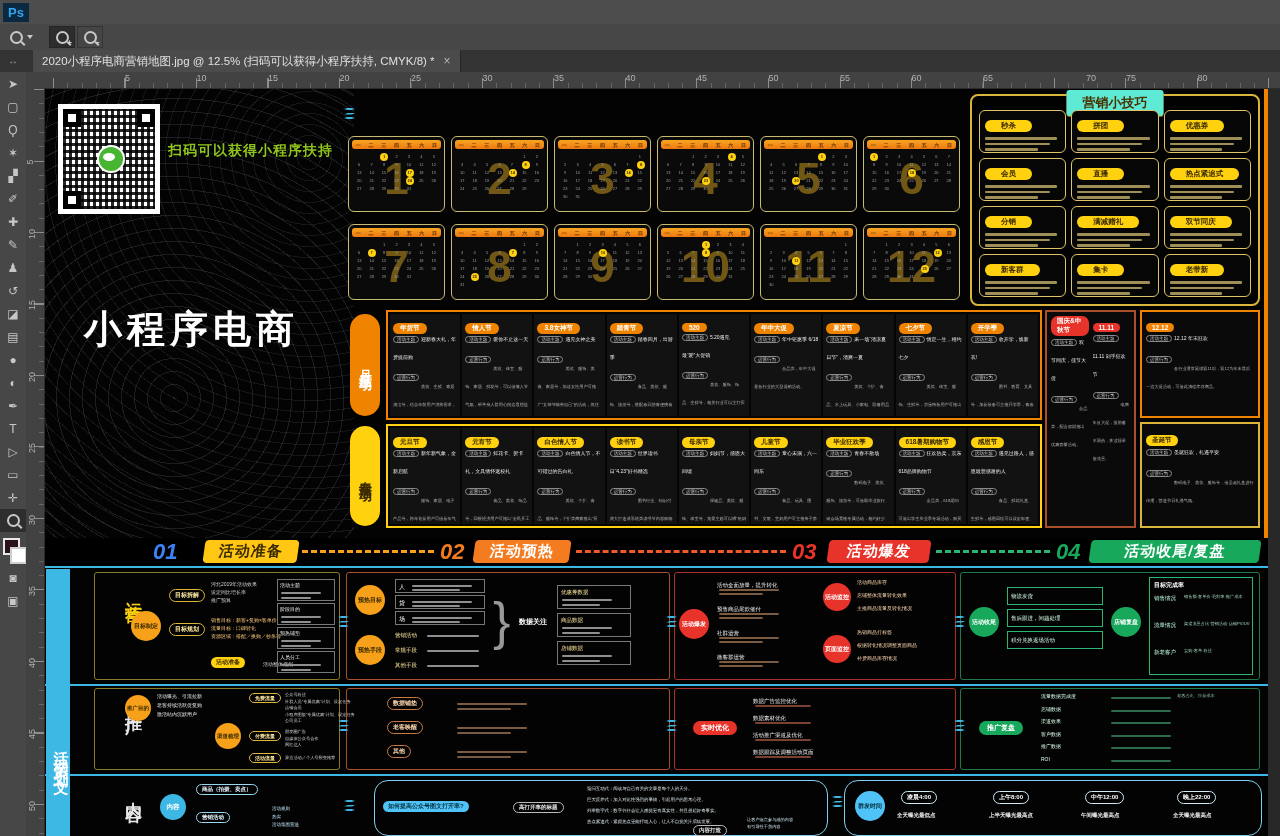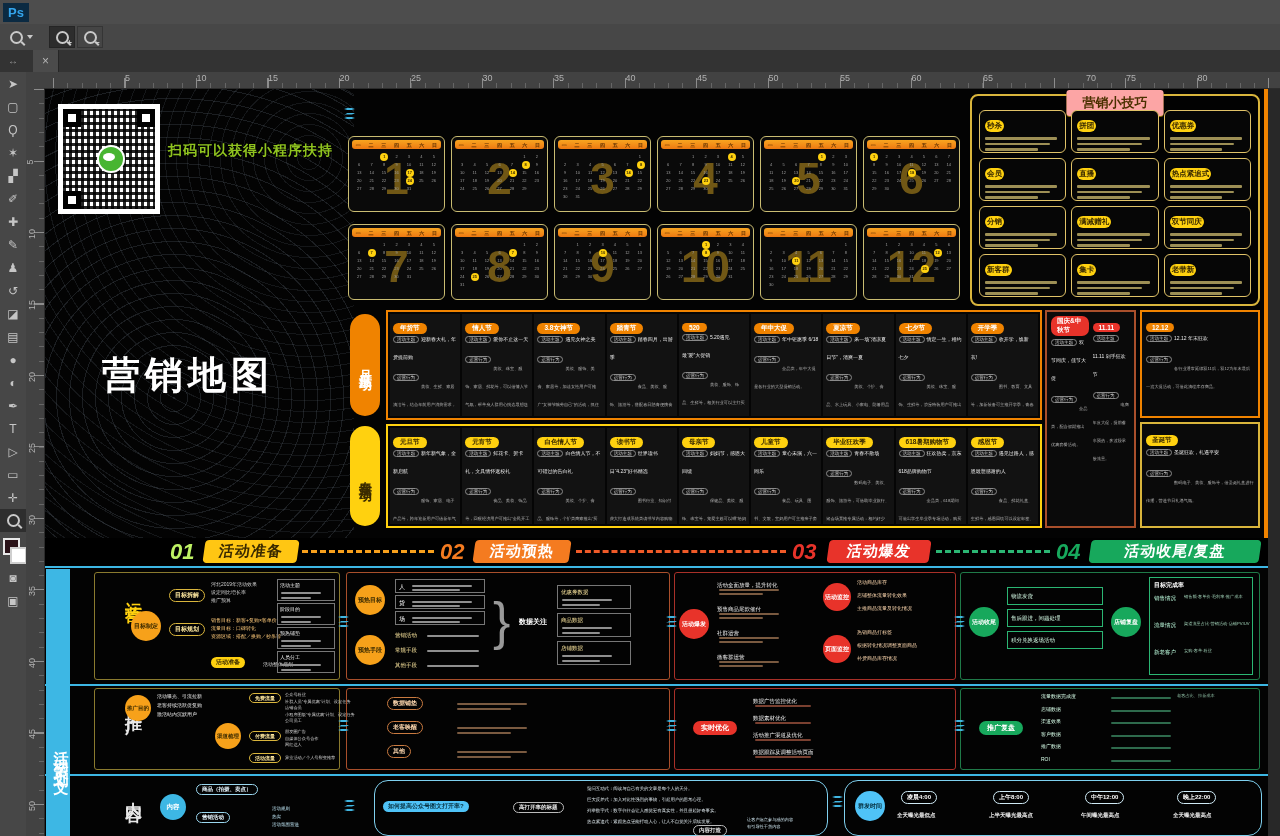--- a/index.html
+++ b/index.html
@@ -53,24 +53,24 @@
 -webkit-background-clip:text;background-clip:text;color:transparent}
 .ptitle{position:absolute;font-size:38px;font-weight:800;color:#fff;letter-spacing:5px}
 #cal-banner{position:absolute;left:304px;top:8px;width:614px;height:30px;background:linear-gradient(#f7941d,#ee7912);border-radius:8px;display:flex;align-items:center;justify-content:center;font-size:17px;font-weight:800;color:#592c00;letter-spacing:2px}
 .mrowc{position:absolute;left:304px;width:614px;height:76px;display:flex;gap:6px}
 .mcard{width:97px;height:76px;background:#0a0a0a;border:1px solid #c9bc72;border-radius:6px;position:relative;box-sizing:border-box;overflow:hidden}
 .mhead{height:9px;margin:3px 3px 0;background:linear-gradient(#f8a51f,#ee7912);border-radius:3px;display:flex;justify-content:space-around;align-items:center;font-size:5px;color:#592c00;font-weight:bold}
 .mgrid{position:absolute;left:4px;right:4px;top:16px;display:grid;grid-template-columns:repeat(7,1fr);grid-auto-rows:8px;font-size:4px;color:#9f9f9f;text-align:center;line-height:8px}
 .mnum{position:absolute;inset:10px 0 0 0;display:flex;align-items:center;justify-content:center;font-size:44px;font-weight:800;color:rgba(214,164,32,.5)}
 .mdot{position:absolute;width:8px;height:8px;border-radius:50%;background:#ffd10f;color:#3a2a00;font-size:4px;line-height:8px;text-align:center;font-weight:bold}
 #tips{position:absolute;left:926px;top:6px;width:290px;height:212px;border:2px solid #d9b53c;border-radius:8px;background:#020202;box-sizing:border-box}
-#tips-ribbon{position:absolute;top:-6px;left:50%;transform:translateX(-50%);background:#fca5a5;color:#4a3000;font-weight:800;font-size:13px;padding:4px 16px;border-radius:3px;white-space:nowrap;box-shadow:0 1px 0 #8a6d00}
+#tips-ribbon{position:absolute;top:-6px;left:50%;transform:translateX(-50%);background:#5eead4;color:#4a3000;font-weight:800;font-size:13px;padding:4px 16px;border-radius:3px;white-space:nowrap;box-shadow:0 1px 0 #8a6d00}
 #tips-grid{position:absolute;left:7px;right:7px;top:14px;bottom:7px;display:grid;grid-template-columns:repeat(3,1fr);grid-template-rows:repeat(4,1fr);gap:5px}
 .tip-card{border:1px solid #e0c268;border-radius:6px;background:#060606;padding:3px 5px;overflow:hidden}
-.tip-label{display:inline-block;background:#ffd10f;color:#3a2a00;font-size:7.5px;font-weight:bold;padding:1px 2px;border-radius:7px;margin-bottom:2px}
+.tip-label{display:inline-block;background:#ffd10f;color:#3a2a00;font-size:7.5px;font-weight:bold;padding:1px 16px;border-radius:7px;margin-bottom:2px}
 .tip-bar{height:2.5px;border-radius:1px;background:#9d8f55;margin:3px 0}
 .vlabel{position:absolute;width:30px;border-radius:15px;color:#fff;font-weight:800;font-size:13px;writing-mode:vertical-rl;text-orientation:upright;display:flex;align-items:center;justify-content:center;letter-spacing:3px}
 #monthly-box{position:absolute;left:342px;top:222px;width:656px;height:110px;border:2px solid #f08300;background:#050505;display:flex;gap:2px;padding:2px;box-sizing:border-box}
 #topics-box{position:absolute;left:342px;top:336px;width:656px;height:104px;border:2px solid #ffd10f;background:#050505;display:flex;gap:2px;padding:2px;box-sizing:border-box}
 .ecard{flex:1;background:#121212;padding:2px 3px;overflow:hidden}
 .ec-title{display:inline-block;color:#fff;font-size:6.5px;font-weight:bold;padding:1px 7px;border-radius:7px;margin:1px 0 2px}
 .tag{display:inline-block;border:1px solid #8a8a8a;border-radius:6px;color:#ddd;font-size:4.5px;padding:0 3px;margin-right:2px;vertical-align:top}
 .theme{font-size:5px;color:#ececec;line-height:1.3;display:inline;vertical-align:top}
 .action{font-size:4.2px;color:#b2b2b2;line-height:1.35;margin-top:2px}
 .spcard{position:absolute;background:#0a0a0a;box-sizing:border-box;padding:4px;overflow:hidden}
@@ -107,20 +107,21 @@
       <span class="sign">+</span>
     </span>
   <span class="zbtn">
       <span class="mag"></span>
       <span class="sign">−</span>
     </span>
 </div>
 <div id="tabbar">
   <span id="dock-arrows">↔</span>
   <div id="doc-tab">
+    <span>2020小程序电商营销地图.jpg @ 12.5% (扫码可以获得小程序扶持, CMYK/8) *</span>
     <span class="tab-close">×</span>
   </div>
 </div>
 <div id="toolbar">
     <div class="tool">➤</div>
     <div class="tool">▢</div>
     <div class="tool">Ϙ</div>
     <div class="tool">✶</div>
     <div class="tool">▞</div>
     <div class="tool">✐</div>
@@ -184,21 +185,21 @@
   <div id="poster-right-frame"></div>
   <div id="qr">
     <div id="qr-inner">
       <div class="finder" style="left:0;top:0"></div>
       <div class="finder" style="right:0;top:0"></div>
       <div class="finder" style="left:0;bottom:0"></div>
       <div id="wechat"></div>
     </div>
   </div>
   <div id="qr-caption">扫码可以获得小程序扶持</div>
-  <div class="ptitle" style="left:58px;top:262px">营销地图</div>
+  <div class="ptitle" style="left:40px;top:216px">小程序电商</div>
   <div id="months-r1" class="mrowc" style="top:48px">
       <div class="mcard">
         <div class="mhead">
           <span>一</span>
           <span>二</span>
           <span>三</span>
           <span>四</span>
           <span>五</span>
           <span>六</span>
           <span>日</span>
@@ -830,21 +831,21 @@
       <div class="ecard"><div class="ec-title" style="background: rgb(255, 209, 15); color: rgb(58, 42, 0);">618暑期购物节</div><div><div class="tag">活动主题</div><div class="theme" style="display: inline;">狂欢热卖，京东618品牌购物节</div></div><div style="margin-top: 2px;"><div class="tag">运营行为</div><div class="action" style="display: inline;">全品类，618期间可做出学生毕业季专场活动，购买任意商品立减300元优惠，吸引毕业生流量进店。</div></div></div>
       <div class="ecard"><div class="ec-title" style="background: rgb(255, 209, 15); color: rgb(58, 42, 0);">感恩节</div><div><div class="tag">活动主题</div><div class="theme" style="display: inline;">遇见过路人，感恩最想感谢的人</div></div><div style="margin-top: 2px;"><div class="tag">运营行为</div><div class="action" style="display: inline;">食品、鲜花礼盒、生鲜等，感恩回馈可以设定标签、晒感想、感恩回馈。</div></div></div>
     </div>
   <div id="sp1" class="spcard" style="left: 1001px; top: 222px; width: 91px; height: 218px; border: 2px solid rgb(169, 79, 43); display: flex; gap: 4px;">
       <div style="flex: 1 1 0%; overflow: hidden;"><div class="sp-pill" style="background: rgb(232, 51, 42);">国庆&amp;中秋节</div><div><div class="tag">活动主题</div><div class="theme">双节同庆，佳节大促</div></div><div style="margin-top: 3px;"><div class="tag">运营行为</div><div class="action" style="display: inline;">全品类，配合假期推出优惠套餐活动。</div></div></div>
       <div style="flex: 1 1 0%; overflow: hidden;"><div class="sp-pill" style="background: rgb(232, 51, 42);">11.11</div><div><div class="tag">活动主题</div><div class="theme">11.11 剁手狂欢节</div></div><div style="margin-top: 3px;"><div class="tag">运营行为</div><div class="action" style="display: inline;">电商年度大促，提前蓄水预热，多波段承接流量。</div></div></div>
     </div>
   <div id="sp2a" class="spcard" style="left:1096px;top:222px;width:120px;height:108px;border:2px solid #f08300"><div class="sp-pill" style="background: rgb(240, 131, 0); color: rgb(255, 255, 255);">12.12</div><div><div class="tag">活动主题</div><div class="theme">12.12 年末狂欢</div></div><div style="margin-top: 3px;"><div class="tag">运营行为</div><div class="action" style="display: inline;">各行业通常延续双11后，双12为年末最后一波大促活动，可借此清理库存商品。</div></div></div>
   <div id="sp2b" class="spcard" style="left:1096px;top:334px;width:120px;height:106px;border:2px solid #d9b53c"><div class="sp-pill" style="background: rgb(255, 209, 15); color: rgb(58, 42, 0);">圣诞节</div><div><div class="tag">活动主题</div><div class="theme">圣诞狂欢，礼遇平安</div></div><div style="margin-top: 3px;"><div class="tag">运营行为</div><div class="action" style="display: inline;">数码电子、美妆、服饰等，借圣诞礼盒进行传播，营造节日礼遇气氛。</div></div></div>
   <div id="phasebar">
-      <div class="pnum" style="left: 126px; color: #bef264;">01</div>
+      <div class="pnum" style="left: 109px; color: #3b82f6;">01</div>
       <div class="pbadge" style="left: 160px; width: 94px; background: rgb(255, 198, 19); color: rgb(58, 42, 0);">活动准备</div>
       <div class="pnum" style="left: 396px; color: rgb(244, 123, 32);">02</div>
       <div class="pbadge" style="left: 430px; width: 96px; background: rgb(244, 123, 32); color: rgb(255, 255, 255);">活动预热</div>
       <div class="pnum" style="left: 748px; color: rgb(232, 51, 42);">03</div>
       <div class="pbadge" style="left: 784px; width: 102px; background: rgb(232, 51, 42); color: rgb(255, 255, 255);">活动爆发</div>
       <div class="pnum" style="left: 1012px; color: rgb(23, 168, 92);">04</div>
       <div class="pbadge" style="left: 1046px; width: 170px; background: rgb(23, 168, 92); color: rgb(255, 255, 255);">活动收尾/复盘</div>
       <div class="pdash" style="left: 258px; width: 132px; border-color: rgb(248, 160, 28);"></div>
       <div class="pdash" style="left: 532px; width: 210px; border-color: rgb(240, 90, 40);"></div>
       <div class="pdash" style="left: 892px; width: 114px; border-color: rgb(43, 182, 115);"></div>

